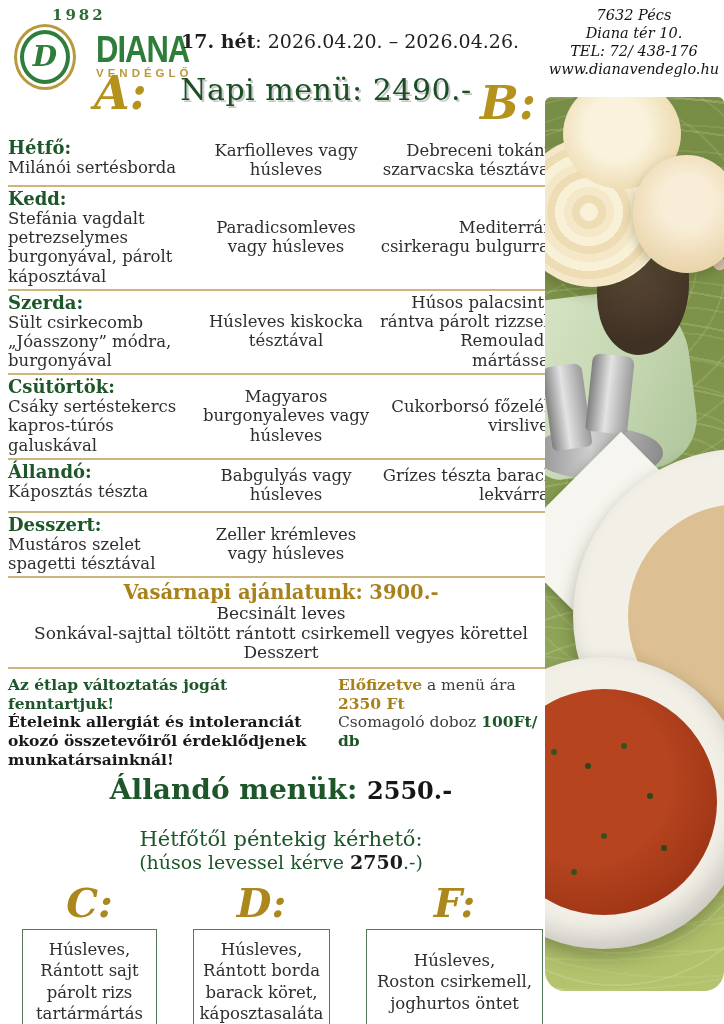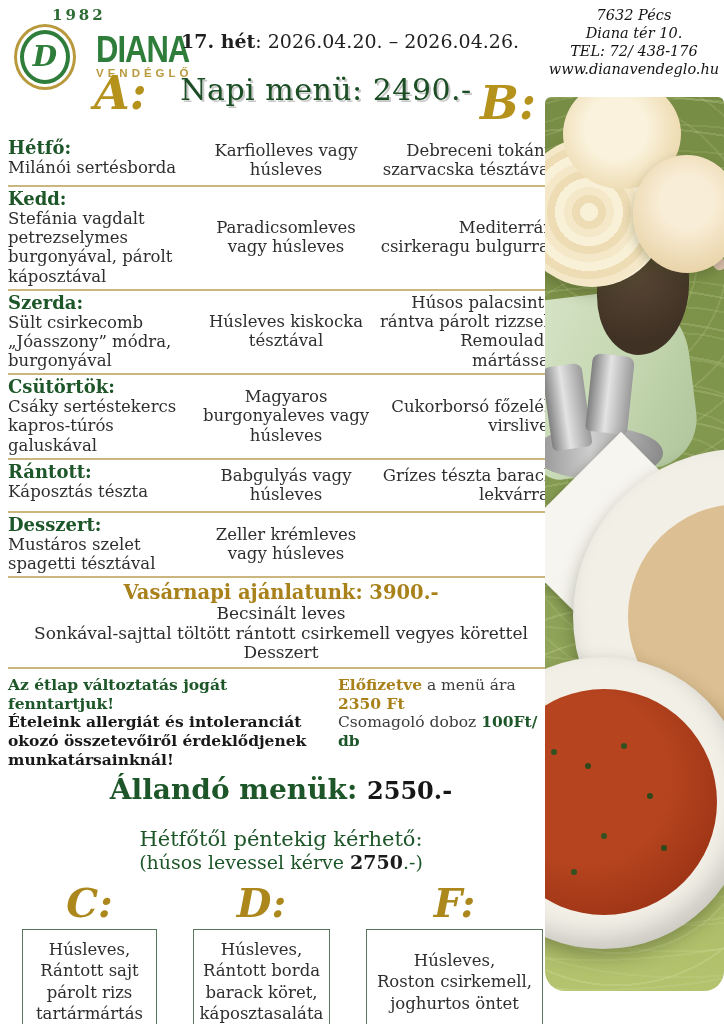--- a/index.html
+++ b/index.html
@@ -185,21 +185,21 @@
         <div>
           <div class="day">Csütörtök:</div>
           <div class="dish">Csáky sertéstekercs kapros-túrós galuskával</div>
         </div>
         <div class="cell-soup">Magyaros burgonyaleves vagy húsleves</div>
         <div class="cell-b">Cukorborsó főzelék virslivel</div>
       </div>
 
       <div class="trow r-friday">
         <div>
-          <div class="day">Rántott:</div>
+          <div class="day">Állandó:</div>
           <div class="dish">Káposztás tészta</div>
         </div>
         <div class="cell-soup">Babgulyás vagy húsleves</div>
         <div class="cell-b">Grízes tészta barack lekvárral</div>
       </div>
 
       <div class="trow r-saturday">
         <div>
           <div class="day">Desszert:</div>
           <div class="dish">Mustáros szelet spagetti tésztával</div>

